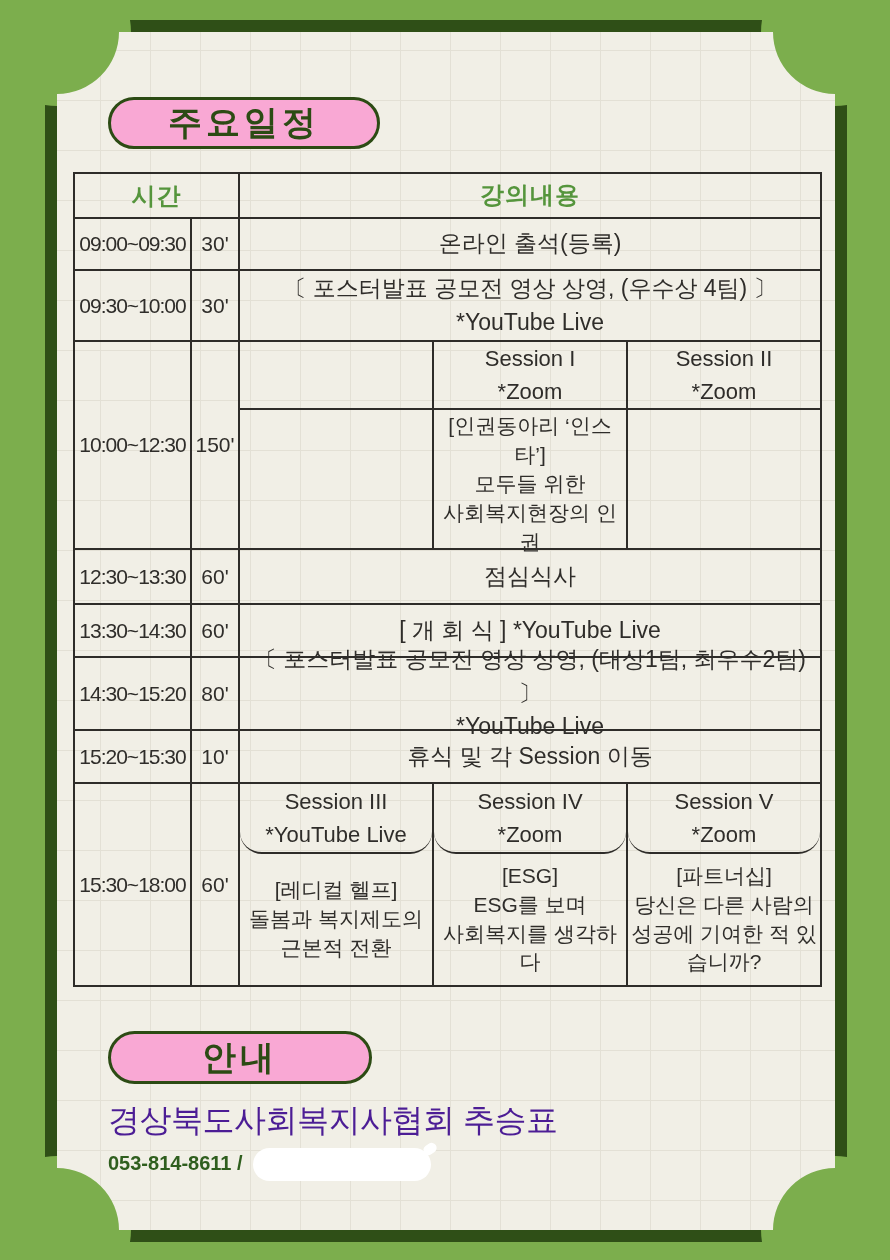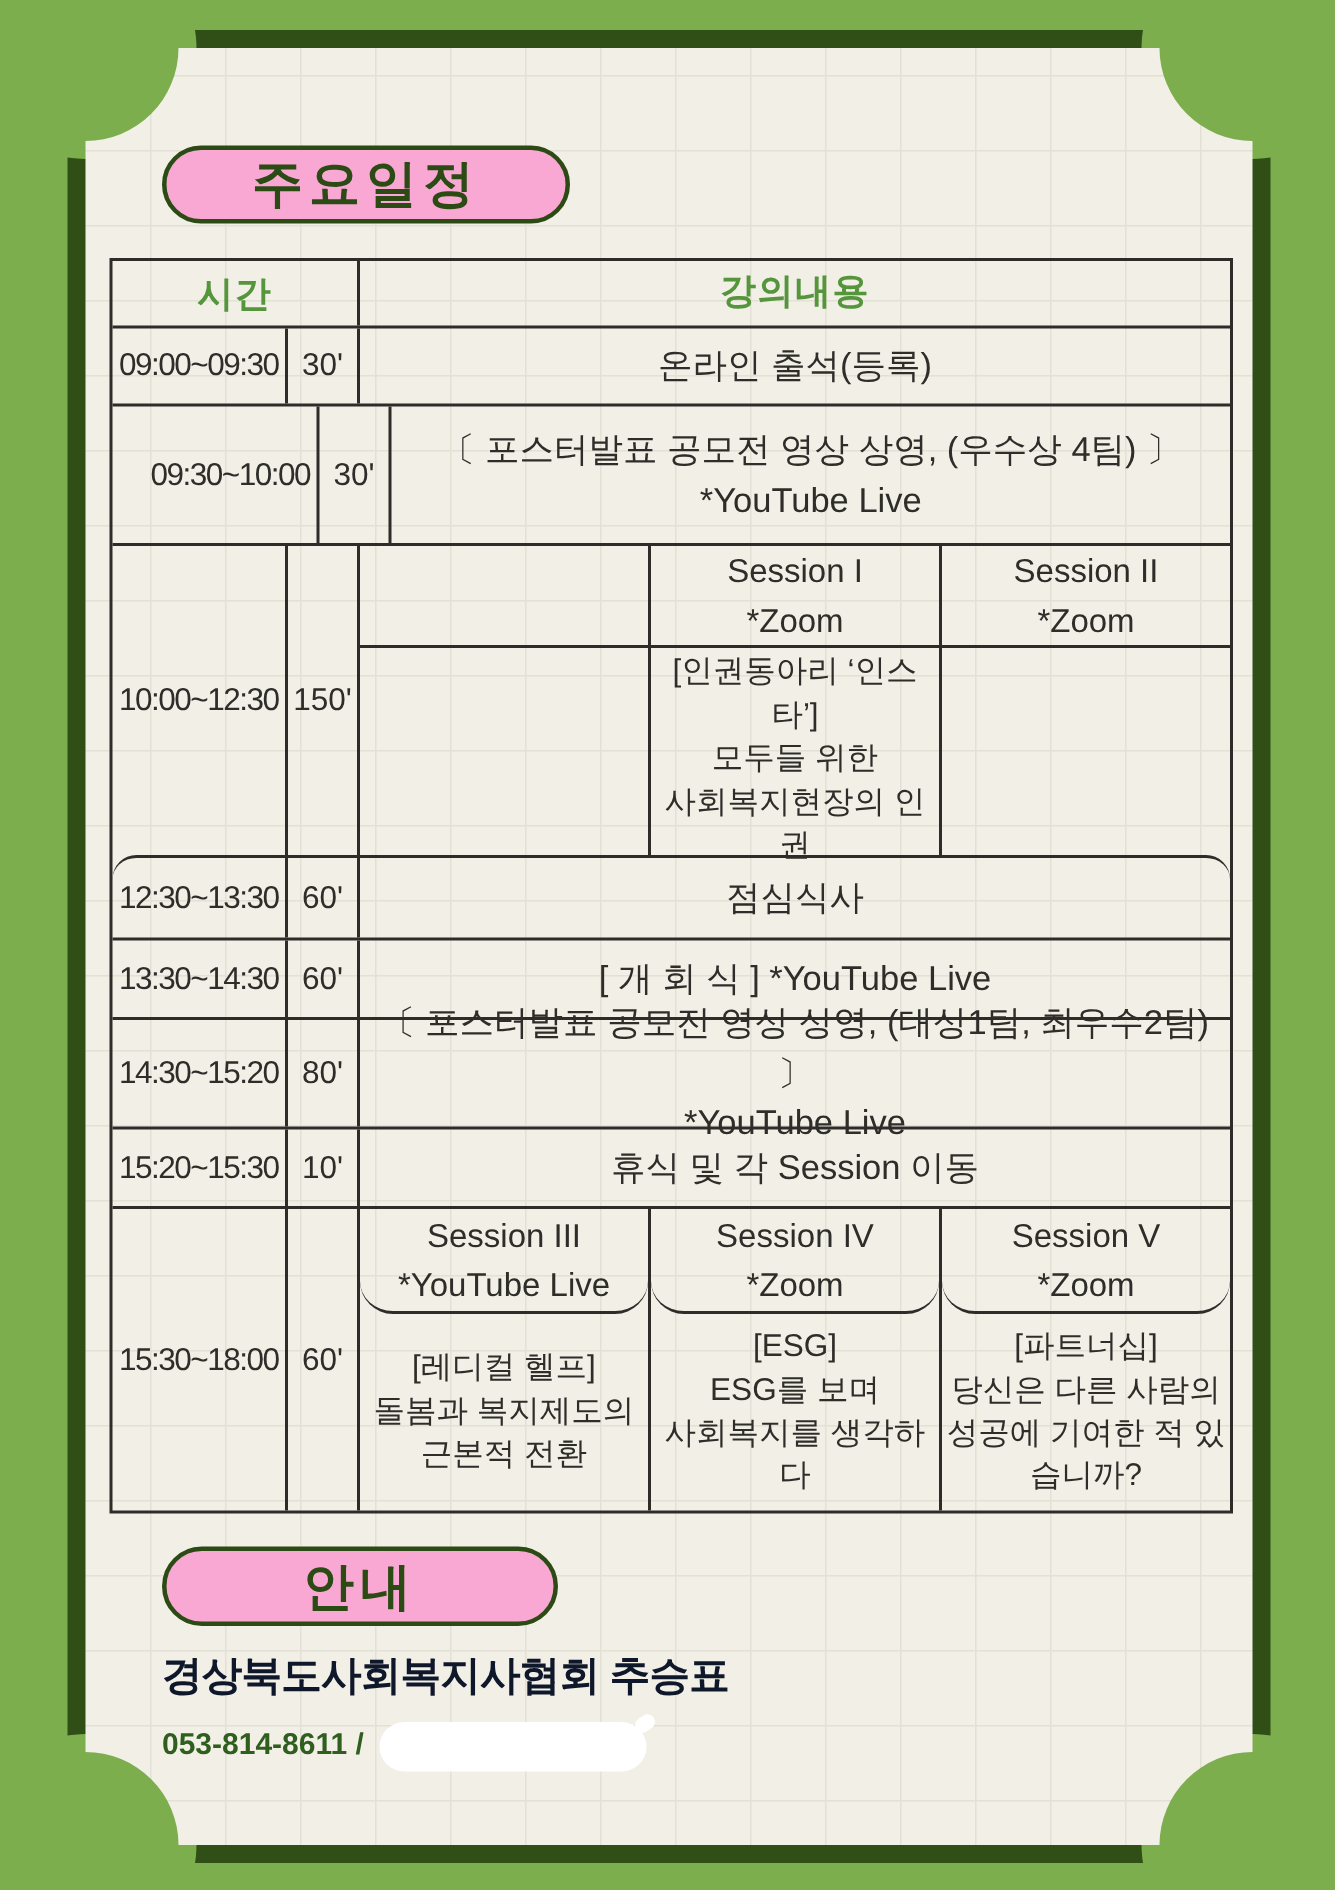--- a/index.html
+++ b/index.html
@@ -23,23 +23,23 @@
 
   
   .sched {
     position:absolute; left:73px; top:172px; width:749px;
     border:2px solid #2e2c29;
   }
   .t-row { display:flex; border-top:2px solid #2e2c29; align-items:stretch; }
   .t-row:first-child { border-top:none; }
   .h-head { height:43px; }
   .h-r1 { height:52px; }
-  .h-r2 { height:93px;padding-left:21px; }
+  .h-r2 { height:71px; }
   .h-r3 { height:208px; }
-  .h-r4 { height:55px;border-radius:16px; }
+  .h-r4 { height:55px; }
   .h-r5 { height:53px; }
   .h-r6 { height:73px; }
   .h-r7 { height:53px; }
   .h-r8 { height:203px; }
 
   .c { display:flex; align-items:center; justify-content:center; text-align:center; }
   .c-timehead { width:165px; border-right:2px solid #2e2c29; }
   .c-time { width:117px; border-right:2px solid #2e2c29;
             font-size:21px; letter-spacing:-1px; white-space:nowrap; }
   .c-dur  { width:48px;  border-right:2px solid #2e2c29; font-size:21px; }
@@ -55,21 +55,21 @@
                border-bottom:2px solid #2e2c29; font-size:22px; line-height:1.5; }
   .r3 .sess-head { height:68px; }
   .r8 .sess-head { height:70px;border-radius:22px; }
   .sess-body { flex:1; display:flex; flex-direction:column; align-items:center;
                justify-content:center; text-align:center;
                font-size:21px; line-height:1.38; padding:2px 1px; }
 
   
   .info-org {
     position:absolute; left:108px; top:1099px;
-    font-size:27px; font-weight:bold; color:#0f172a; letter-spacing:-0.5px;
+    font-size:32px; font-weight:normal; color:#4c1d95; letter-spacing:-0.5px;
   }
   .info-phone-row {
     position:absolute; left:108px; top:1145px;
     display:flex; align-items:center;
     font-size:20px; font-weight:bold; color:#2f5e1e;
   }
   .redaction {
     width:178px; height:33px; background:#ffffff; border-radius:17px;
     margin-left:10px; margin-top:3px; position:relative;
   }

